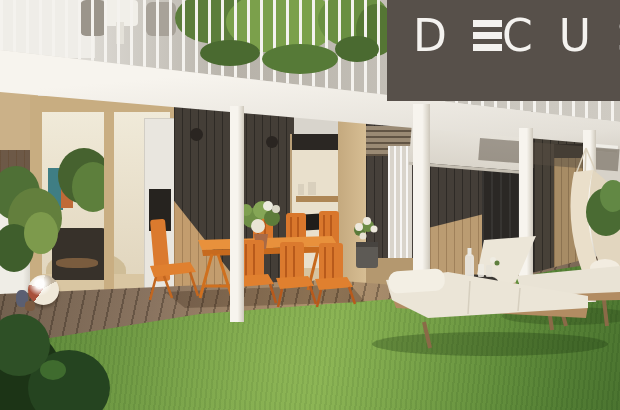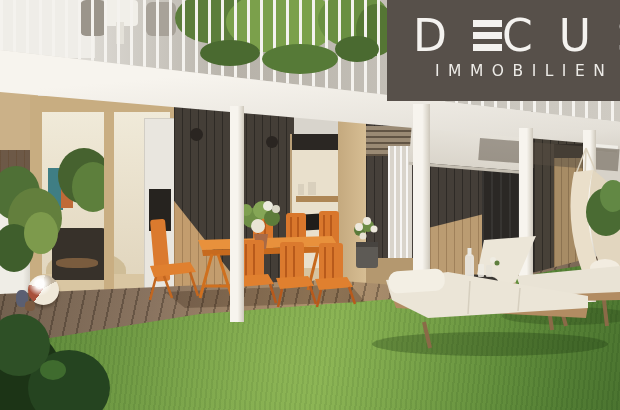--- a/index.html
+++ b/index.html
@@ -247,16 +247,15 @@
   <div class="blob" style="left:586px;top:188px;width:40px;height:48px;background:#4a6b33;z-index:13;"></div>
   <div class="blob" style="left:600px;top:180px;width:26px;height:32px;background:#628844;z-index:13;"></div>
 
   <div class="blob" style="left:-30px;top:328px;width:92px;height:96px;background:#1c3416;z-index:16;"></div>
   <div class="blob" style="left:28px;top:350px;width:82px;height:76px;background:#254420;z-index:16;"></div>
   <div class="blob" style="left:-12px;top:314px;width:62px;height:62px;background:#2e5026;z-index:16;"></div>
   <div class="blob" style="left:40px;top:360px;width:26px;height:20px;background:#3f6b2e;z-index:16;"></div>
 
   <div class="logo">
     <div class="logo-brand" id="brand"><span>D</span><span class="ebars"></span><span>C</span><span>U</span><span>S</span></div>
-    <div class="logo-sub">IMMOBILIEN</div>
   </div>
 
 </div>
 
 </body></html>

